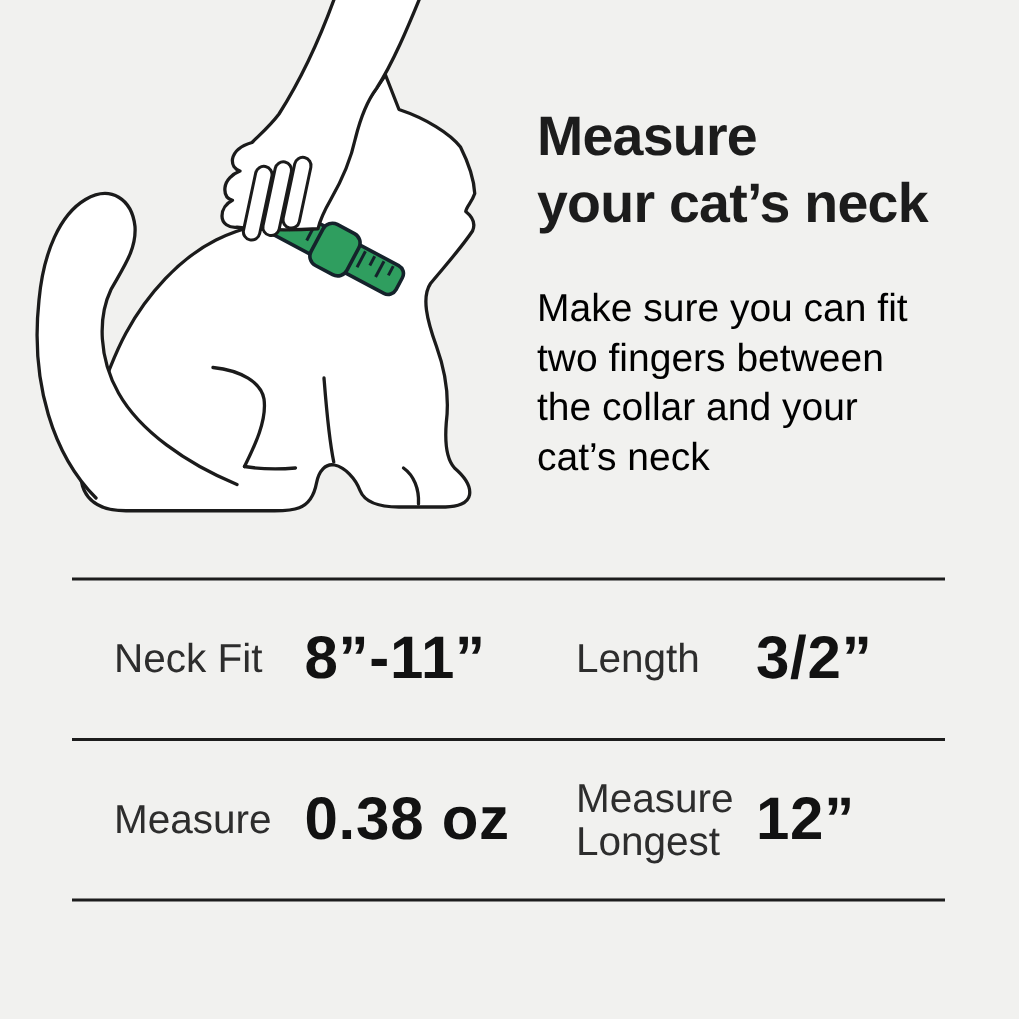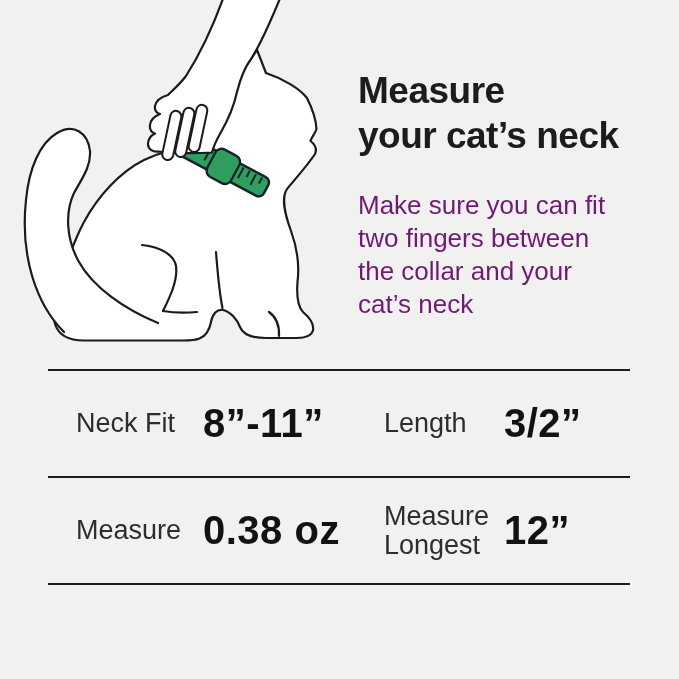--- a/index.html
+++ b/index.html
@@ -16,24 +16,24 @@
   }
   .text-col{
     position:absolute;left:358px;top:68px;width:290px;
   }
   .page-title{
     font-size:37px;font-weight:700;line-height:45px;
     letter-spacing:-0.5px;color:#1c1c1c;margin:0;
   }
   .description{
     margin-top:31px;width:262px;
-    font-size:26px;line-height:33px;font-weight:400;color:#701a75;
+    font-size:26px;line-height:33px;font-weight:400;color:#000000;
   }
   .spec{
-    position:absolute;left:48px;top:369px;width:582px;
+    position:absolute;left:48px;top:385px;width:582px;
     border-bottom:2px solid #1d1d1d;
   }
   .spec-row{
     border-top:2px solid #1d1d1d;
     height:105px;
     display:grid;
     grid-template-columns:155px 181px 120px auto;
     align-items:center;
   }
   .spec-label{

